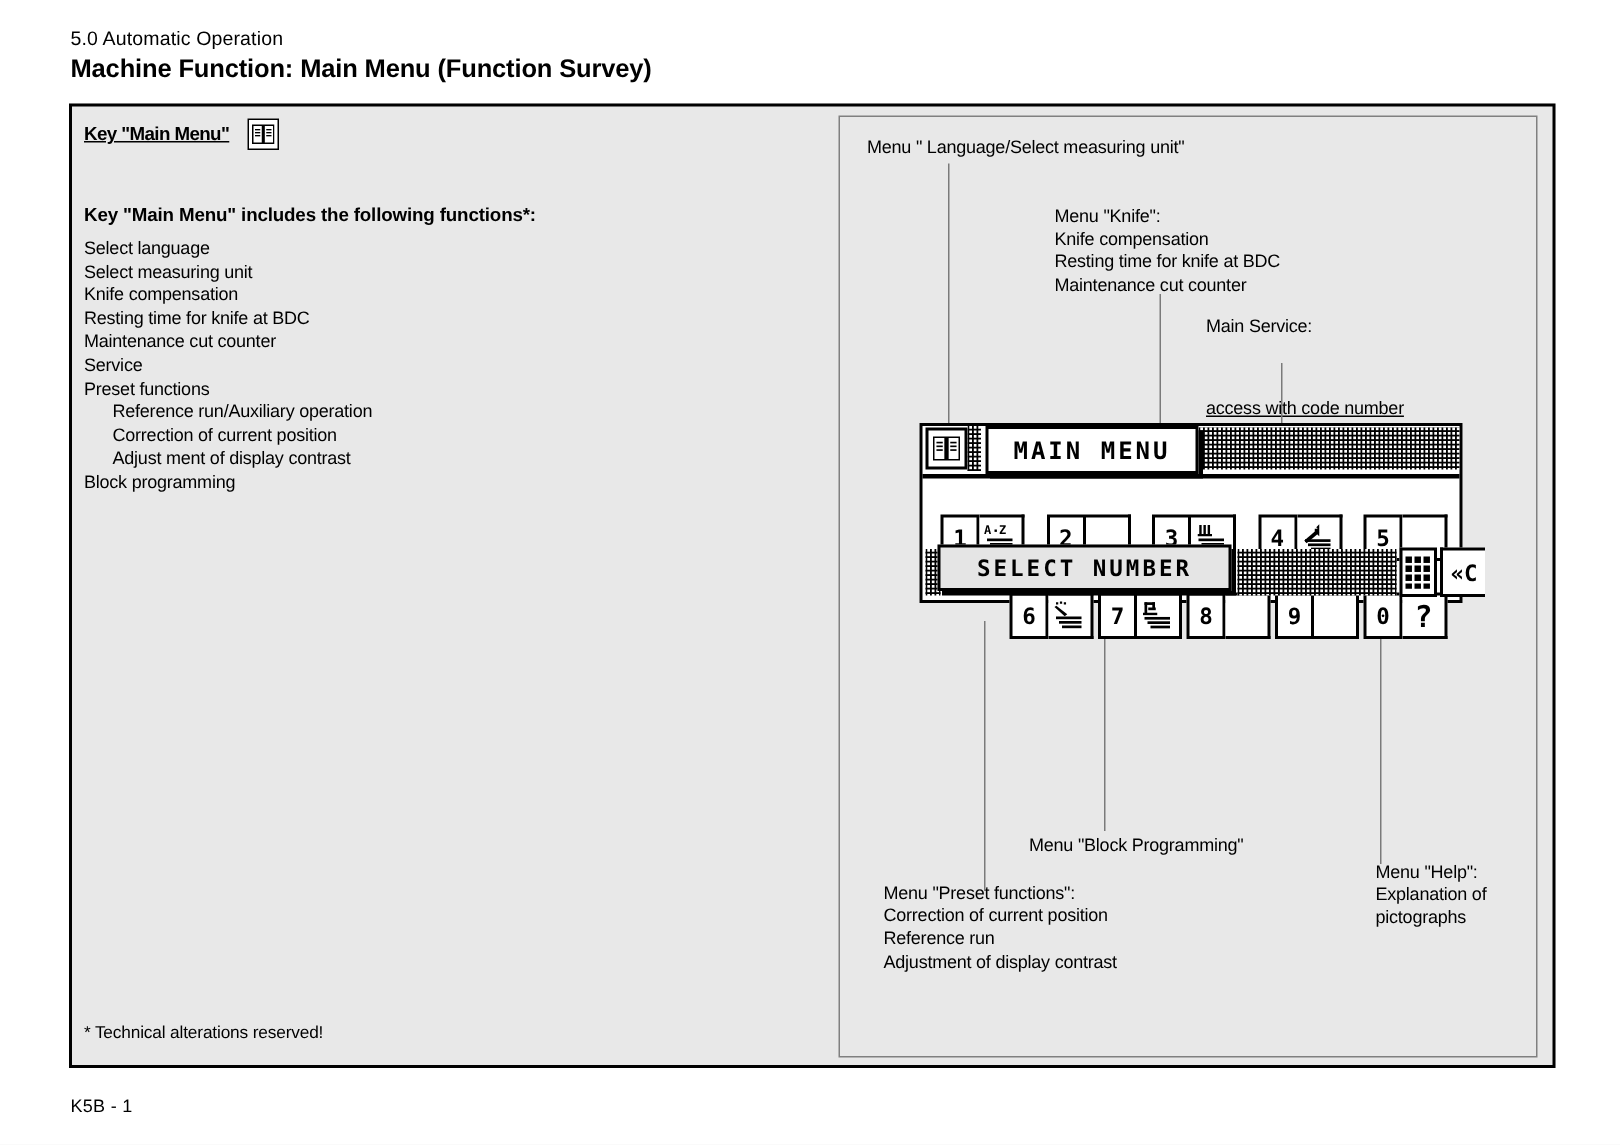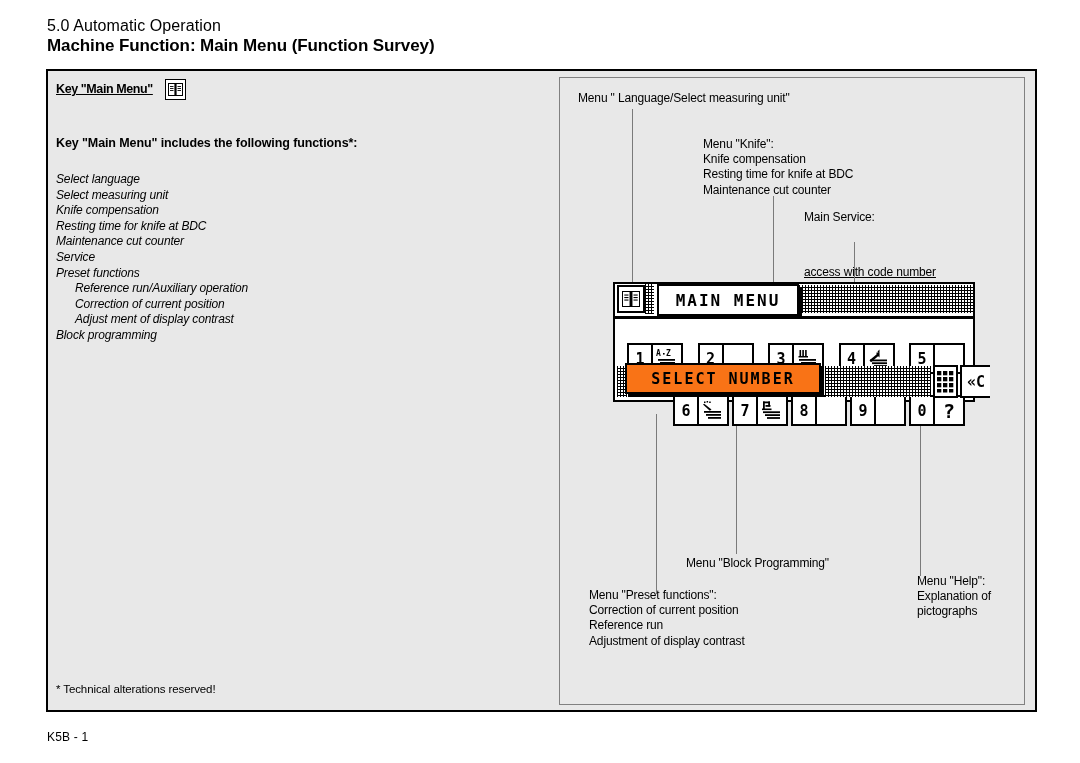--- a/index.html
+++ b/index.html
@@ -17,21 +17,21 @@
   }
 
   
   #header-section {
     position: absolute;
     left: 47px;
     top: 18px;
     width: 990px;
   }
   #section-number {
-    font-size: 16px;
+    font-size: 13px;
     line-height: 15px;
     letter-spacing: 0.1px;
   }
   #page-title {
     font-size: 17px;
     font-weight: bold;
     line-height: 21px;
     margin-top: 2px;
     letter-spacing: -0.1px;
   }
@@ -78,22 +78,21 @@
     justify-content: center;
     box-sizing: border-box;
   }
   #functions-heading {
     font-size: 12.5px;
     font-weight: bold;
     letter-spacing: -0.1px;
     margin-top: 35px;
   }
   #function-list {
-    margin-top: 22px;
-    font-style: italic;
+    margin-top: 8px;
   }
   .function-line {
     font-size: 12px;
     line-height: 15.6px;
     letter-spacing: -0.15px;
     white-space: nowrap;
   }
   .function-line.indented {
     padding-left: 19px;
   }
@@ -263,21 +262,21 @@
     position: absolute;
     left: 2px; top: 3px;
     width: 10px; height: 31px;
   }
   #lcd-status-plate {
     position: absolute;
     left: 10px;
     top: 0px;
     width: 196px;
     height: 31px;
-    background: #f97316;
+    background: #e5e5e5;
     border: 2px solid #000000;
     box-sizing: border-box;
     display: flex;
     align-items: center;
     justify-content: center;
     box-shadow: 3px 3px 0 #000000;
     z-index: 4;
   }
   #lcd-status-text { font-size: 15px; }
   #lcd-status-dither-mid {

